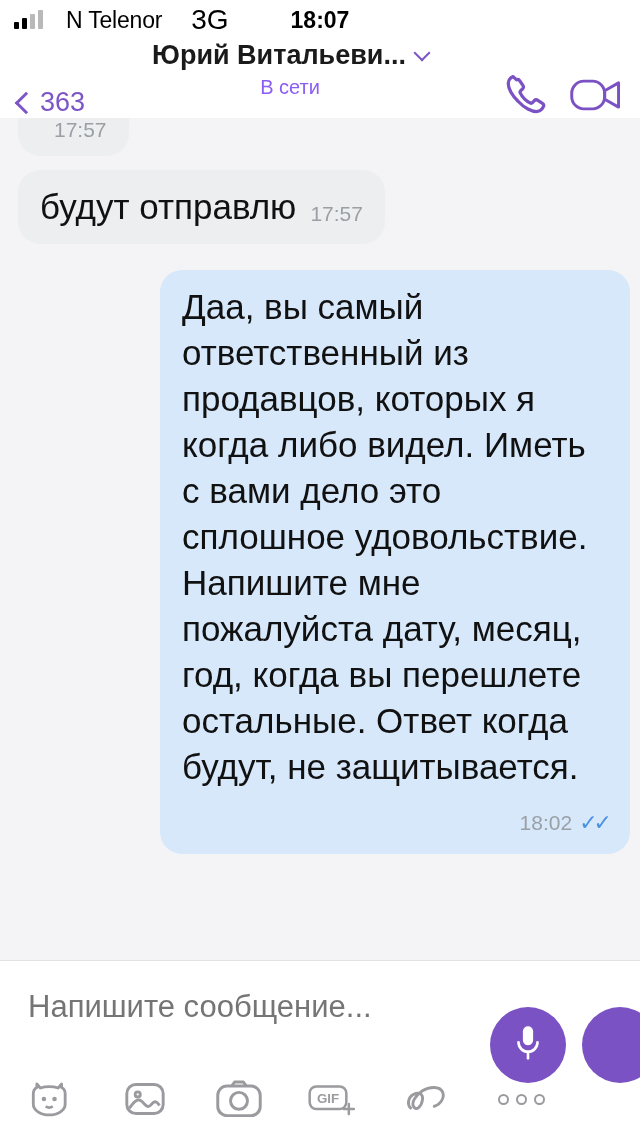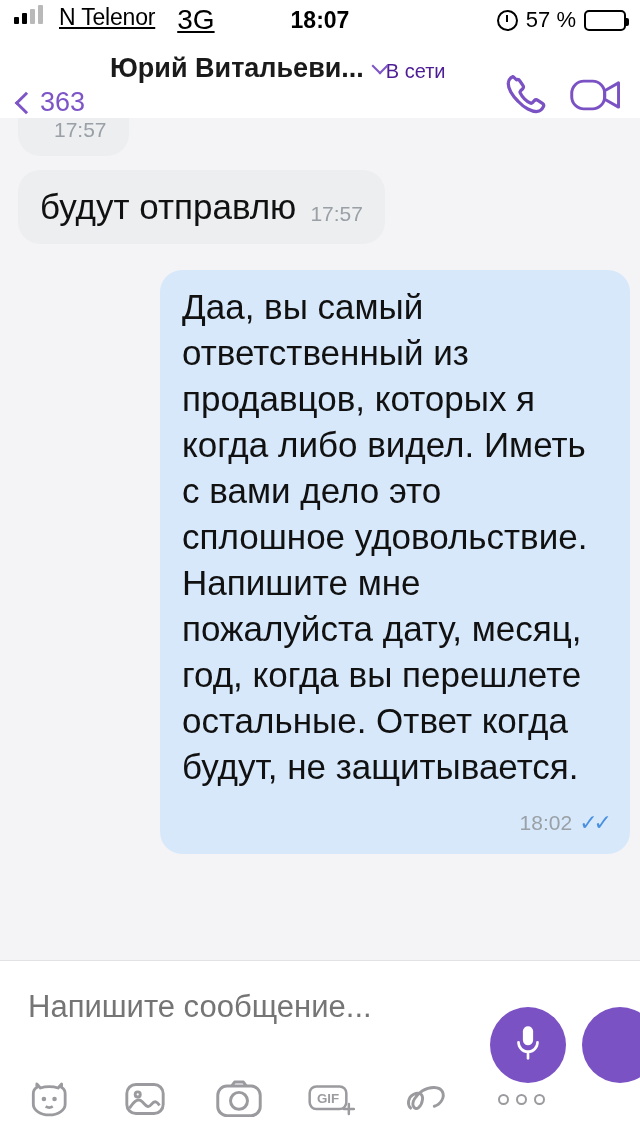--- a/index.html
+++ b/index.html
@@ -20,21 +20,21 @@
   .status-bar {
     height: 40px;
     flex: 0 0 40px;
     display: flex;
     align-items: center;
     padding: 0 14px;
     font-size: 23px;
     color: #000;
     position: relative;
   }
-  .status-left { display: flex; align-items: flex-start; gap: 16px; text-decoration: underline; }
+  .status-left { display: flex; align-items: center; gap: 23px; }
   .signal { display: flex; align-items: flex-end; gap: 3px; height: 18px; }
   .signal i { display: block; width: 5px; background: #000; border-radius: 1px; }
   .signal i:nth-child(1) { height: 7px; }
   .signal i:nth-child(2) { height: 11px; }
   .signal i:nth-child(3) { height: 15px; background: #b9b9b9; }
   .signal i:nth-child(4) { height: 19px; background: #b9b9b9; }
   .carrier { font-size: 23px; letter-spacing: -0.2px; line-height: 1; }
   .network { font-size: 28px; margin-left: 6px; line-height: 1; }
   .status-time {
     position: absolute; left: 0; right: 0; text-align: center;
@@ -74,36 +74,36 @@
     min-width: 90px;
   }
   .chevron-left {
     width: 16px; height: 16px;
     border-left: 3px solid #7d55c7; border-bottom: 3px solid #7d55c7;
     transform: rotate(45deg);
     margin-right: 4px;
   }
   .nav-title-wrap {
     position: absolute; left: 110px; right: 170px;
-    display: flex; align-items: center;
-    top: 13px;
+    display: flex; flex-direction: column; align-items: center;
+    top: 0;
   }
   .nav-title-row { display: flex; align-items: center; gap: 10px; }
   .nav-title {
     font-size: 27px; font-weight: bold; color: #1a1a1a;
     white-space: nowrap; overflow: hidden; text-overflow: ellipsis;
     max-width: 300px;
   }
   .chevron-down {
     width: 12px; height: 12px;
     border-right: 2.5px solid #7d55c7; border-bottom: 2.5px solid #7d55c7;
     transform: rotate(45deg);
     margin-bottom: 6px;
   }
-  .nav-sub { font-size: 20px; color: #4c1d95; margin-top: 5px; }
+  .nav-sub { font-size: 20px; color: #8b5cf6; margin-top: 5px; }
   .nav-actions {
     margin-left: auto; display: flex; align-items: center; gap: 22px;
   }
   .icon-btn { cursor: pointer; display: flex; align-items: center; justify-content: center; }
 
   
   .chat {
     flex: 1 1 auto;
     background: #f4f4f6;
     padding: 0 10px 14px 18px;
@@ -192,25 +192,20 @@
       <span class="signal">
         <i></i>
           <i></i>
           <i></i>
           <i></i>
       </span>
       <span class="carrier">N Telenor</span>
       <span class="network">3G</span>
     </div>
     <div class="status-time">18:07</div>
-    <div class="status-right">
-      <span class="alarm-icon"></span>
-      <span>57 %</span>
-      <span class="battery"><span class="fill" style="width:57%"></span></span>
-    </div>
   </div>
 
   <div class="nav-bar">
     <div class="back-btn">
       <span class="chevron-left"></span>
       <span>363</span>
     </div>
 
     <div class="nav-title-wrap">
       <div class="nav-title-row">

